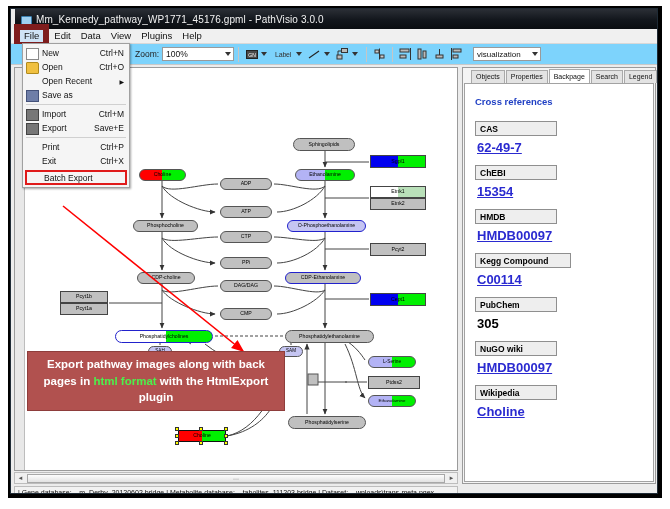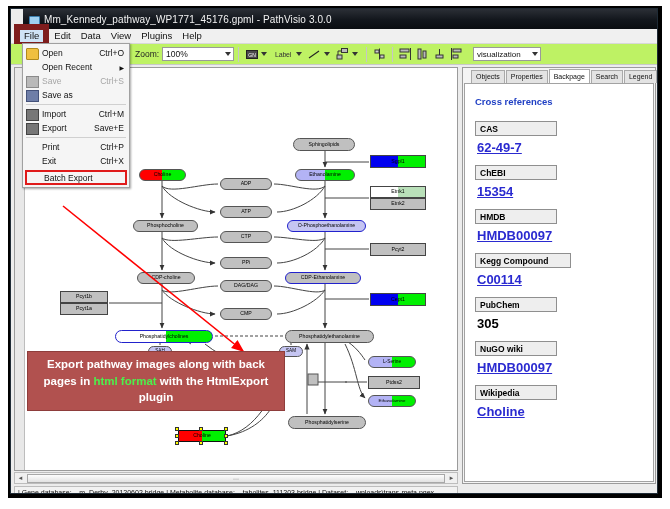--- a/index.html
+++ b/index.html
@@ -5,36 +5,36 @@
   html,body{margin:0;padding:0;background:#ffffff;}
   body{width:670px;height:509px;font-family:"Liberation Sans",sans-serif;overflow:hidden;}
 
   
   #frame{position:absolute;left:0;top:0;width:670px;height:509px;background:#ffffff;}
   #shadowpad{position:absolute;left:8px;top:6px;width:654px;height:492px;background:#000000;}
   #window{position:absolute;left:10px;top:8px;width:648px;height:486px;background:#ececec;
           border:1px solid #1e2a35;box-sizing:border-box;overflow:hidden;}
 
   
-  #titlebar{position:absolute;left:12px;top:0;width:100%;height:20px;
+  #titlebar{position:absolute;left:4px;top:0;width:100%;height:20px;
             background:linear-gradient(180deg,#2b2f36 0%,#12161c 55%,#0a0d11 100%);
             color:#f2f2f2;font-size:10px;display:flex;align-items:center;}
   #title-icon{width:11px;height:11px;margin-left:5px;margin-right:5px;position:relative;}
   #title-icon:before{content:"";position:absolute;left:1px;top:2px;width:9px;height:7px;
       background:#9fd0f0;border:1px solid #3b7fae;border-radius:1px;}
   #title-text{font-size:10px;letter-spacing:0.1px;white-space:nowrap;}
 
   
   #menubar{position:absolute;left:0;top:20px;width:100%;height:15px;background:#f0f0f0;
            border-bottom:1px solid #d8d8d8;display:flex;align-items:center;padding-left:3px;box-sizing:border-box;}
   .menu-item{font-size:9.5px;color:#111;padding:1px 5px;line-height:12px;}
   .menu-item.active{background:#cfe3f5;border:6px solid #7f1d1d;padding:0 4px;}
 
   
-  #toolbar{position:absolute;left:0;top:35px;width:100%;height:21px;background:#bef264;
+  #toolbar{position:absolute;left:0;top:35px;width:100%;height:21px;background:#7dd3fc;
            border-bottom:1px solid #c9c9c9;display:flex;align-items:center;box-sizing:border-box;}
   .tb-sep{width:1px;height:15px;background:#c6c6c6;margin:0 4px;}
   .zoom-label{font-size:8.5px;color:#222;margin-left:6px;margin-right:3px;}
   #zoom-combo{width:72px;height:14px;background:#fff;border:1px solid #9a9a9a;
               font-size:8.5px;display:flex;align-items:center;padding-left:3px;box-sizing:border-box;position:relative;color:#111;}
   .combo-arrow{position:absolute;right:2px;top:4px;width:0;height:0;border-left:3px solid transparent;
                border-right:3px solid transparent;border-top:4px solid #333;}
   .tb-btn{width:15px;height:15px;margin:0 1px;display:flex;align-items:center;justify-content:center;
           font-size:8px;color:#333;position:relative;}
   .tb-drop{width:0;height:0;border-left:3px solid transparent;border-right:3px solid transparent;
@@ -480,33 +480,33 @@
 
           <div class="xref-box">Wikipedia</div>
           <div class="xref-val">Choline</div>
 
         </div>
       </div>
     </div>
 
     <div id="filemenu">
       <div class="mi">
+        <span class="mi-ico ico-new"></span>
+        <span>New</span>
+        <span class="acc">Ctrl+N</span>
+      </div>
+      <div class="mi">
         <span class="mi-ico ico-open"></span>
         <span>Open</span>
         <span class="acc">Ctrl+O</span>
       </div>
       <div class="mi">
         <span>Open Recent</span>
         <span class="sub">▶</span>
       </div>
-      <div class="mi disabled">
-        <span class="mi-ico ico-save"></span>
-        <span>Save</span>
-        <span class="acc">Ctrl+S</span>
-      </div>
       <div class="mi">
         <span class="mi-ico ico-saveas"></span>
         <span>Save as</span>
         <span class="acc"></span>
       </div>
       <div class="mi-sep"></div>
       <div class="mi">
         <span class="mi-ico ico-imp"></span>
         <span>Import</span>
         <span class="acc">Ctrl+M</span>

